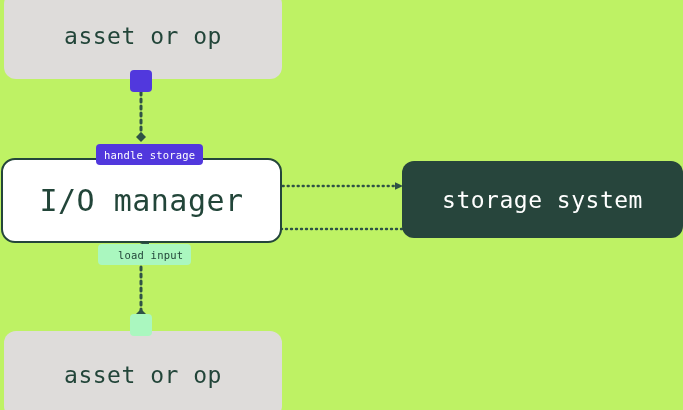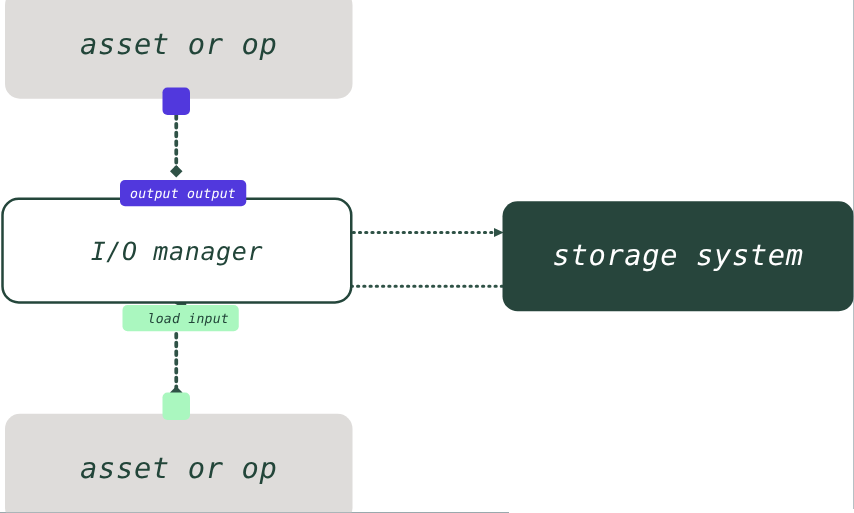--- a/index.html
+++ b/index.html
@@ -5,24 +5,23 @@
 <style>
   html, body {
     margin: 0;
     padding: 0;
     background: #4c666f;
   }
   #canvas {
     position: relative;
     width: 683px;
     height: 410px;
-    background: #ffffff;
+    background: #bef264;
     overflow: hidden;
     font-family: "DejaVu Sans Mono", "Liberation Mono", monospace;
-    font-style: italic;
   }
   svg.edges {
     position: absolute;
     left: 0;
     top: 0;
     width: 683px;
     height: 410px;
     overflow: visible;
   }
   .node {
@@ -38,21 +37,21 @@
     border-radius: 12px;
     color: #224539;
     font-size: 23px;
     letter-spacing: 0.5px;
   }
   .node-iomanager {
     background: #ffffff;
     border: 2px solid #24463b;
     border-radius: 14px;
     color: #224539;
-    font-size: 20px;
+    font-size: 30px;
     letter-spacing: 0.5px;
   }
   .node-storage {
     background: #27453c;
     border-radius: 12px;
     color: #ffffff;
     font-size: 23px;
     letter-spacing: 0.5px;
   }
   .handle {
@@ -118,31 +117,31 @@
   <div class="node node-asset" style="left:4px; top:-8px; width:278px; height:87px;">
     <span>asset or op</span>
   </div>
 
   <div class="handle handle-output" style="left:130px; top:70px; width:22px; height:22px;"></div>
 
   <div class="node node-iomanager" style="left:1px; top:158px; width:281px; height:85px;">
     <span>I/O manager</span>
   </div>
 
-  <div class="node node-storage" style="left:402px; top:161px; width:281px; height:88px;">
+  <div class="node node-storage" style="left:402px; top:161px; width:281px; height:77px;">
     <span>storage system</span>
   </div>
 
   <div class="node node-asset" style="left:4px; top:331px; width:278px; height:87px;">
     <span>asset or op</span>
   </div>
 
   <div class="handle handle-input" style="left:130px; top:314px; width:22px; height:22px;"></div>
 
   <div class="edge-label label-handle-output" style="left:96px; top:144px;">
-    <span>output output</span>
+    <span>handle storage</span>
   </div>
 
   <div class="edge-label label-load-input" style="left:98px; top:244px;padding-left:20px;">
     <span>load input</span>
   </div>
 
 </div>
 
 </body></html>

